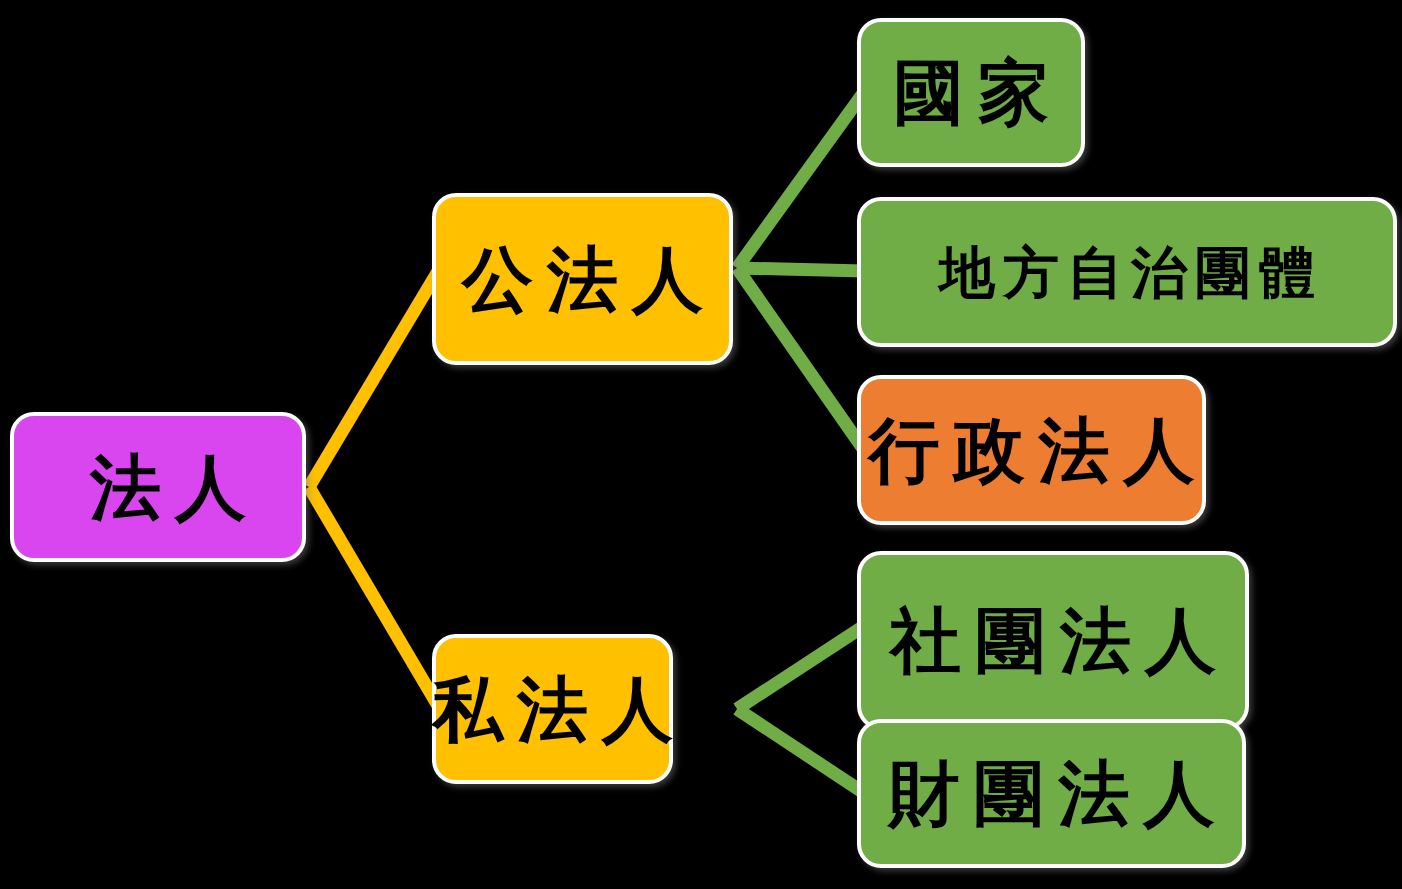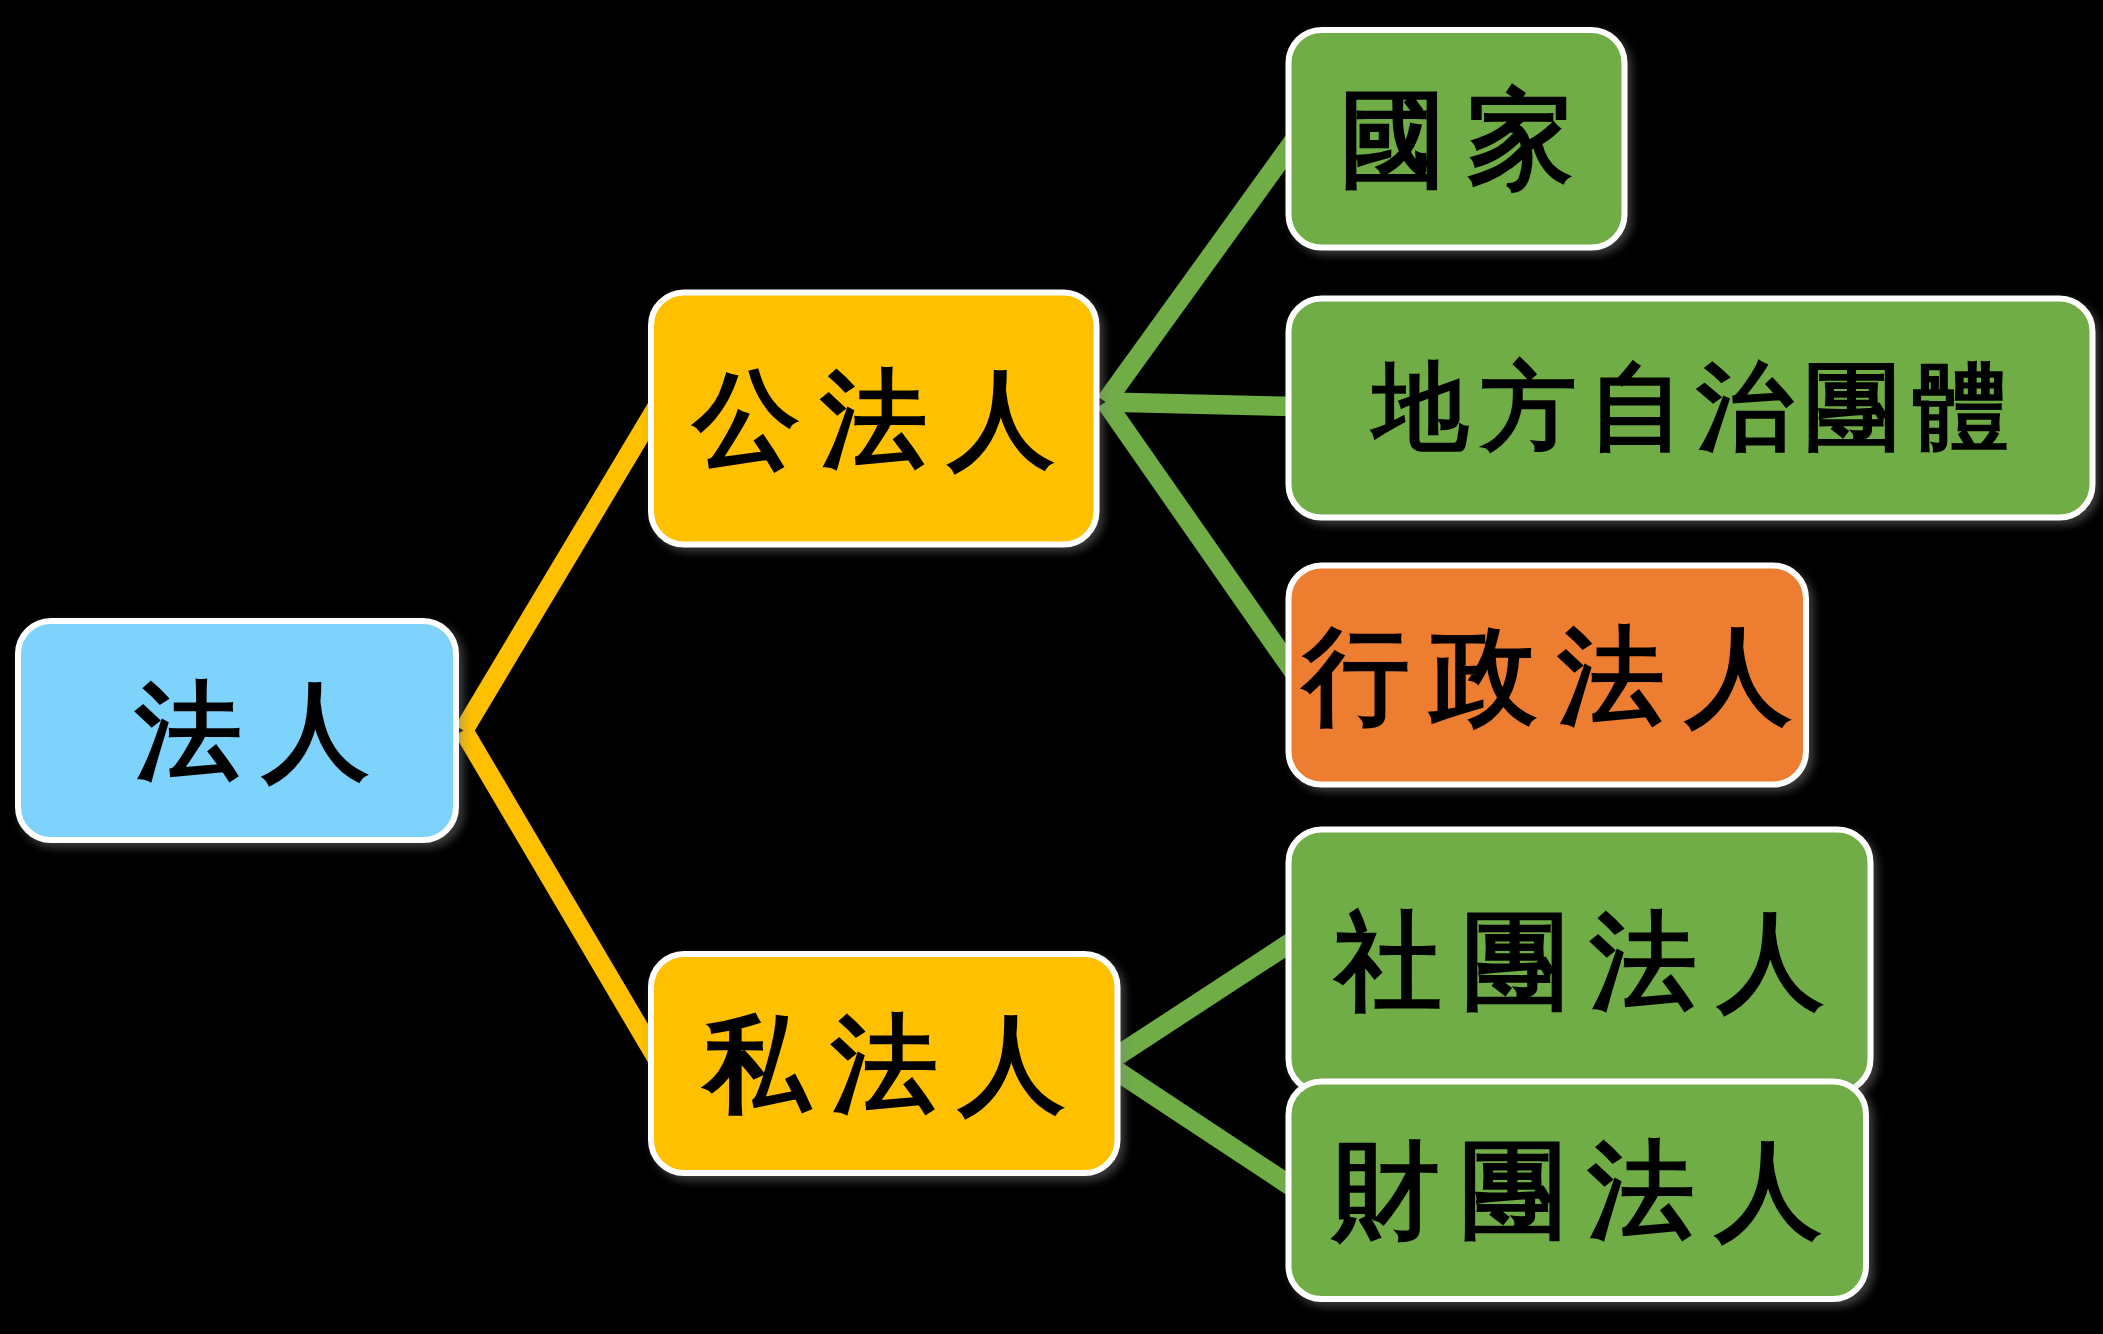--- a/index.html
+++ b/index.html
@@ -43,28 +43,28 @@
     box-shadow: 3px 3px 6px rgba(130,130,130,0.45);
   }
   .node .label {
     font-size: 71px;
     letter-spacing: 14px;
     margin-right: -14px; 
     line-height: 1;
     white-space: nowrap;
   }
   .node.small-text .label {
-    font-size: 64px;
+    font-size: 56px;
     letter-spacing: 8px;
     margin-right: -8px;
   }
   
   .pos-root        { left: 10px;  top: 412px; width: 296px; height: 150px; }
   .pos-public      { left: 432px; top: 193px; width: 301px; height: 172px; }
-  .pos-private     { left: 432px; top: 634px; width: 315px; height: 150px; }
+  .pos-private     { left: 432px; top: 634px; width: 241px; height: 150px; }
   .pos-state       { left: 857px; top: 18px;  width: 228px; height: 149px; }
   .pos-localgov    { left: 857px; top: 197px; width: 540px; height: 150px; }
   .pos-admin       { left: 857px; top: 375px; width: 349px; height: 150px; }
   .pos-association { left: 857px; top: 551px; width: 392px; height: 179px; justify-content: center; }
   .pos-foundation  { left: 857px; top: 719px; width: 389px; height: 149px; }
 </style>
 </head>
 <body>
 
 <div class="stage">
@@ -75,21 +75,21 @@
     <line x1="309" y1="487" x2="440" y2="709" style="stroke: rgb(255, 192, 0);"></line>
 
     <line x1="737" y1="268" x2="864" y2="92" style="stroke: rgb(112, 173, 71);"></line>
     <line x1="737" y1="268" x2="864" y2="271" style="stroke: rgb(112, 173, 71);"></line>
     <line x1="737" y1="268" x2="864" y2="450" style="stroke: rgb(112, 173, 71);"></line>
 
     <line x1="737" y1="709" x2="864" y2="626" style="stroke: rgb(112, 173, 71);"></line>
     <line x1="737" y1="709" x2="864" y2="793" style="stroke: rgb(112, 173, 71);"></line>
   </svg>
 
-  <div class="node pos-root" style="background-color: #7dd3fc; padding-left: 20px;">
+  <div class="node pos-root" style="background-color: #d946ef; padding-left: 20px;">
     <span class="label">法人</span>
   </div>
 
   <div class="node pos-public" style="background-color: rgb(255, 192, 0);">
     <span class="label">公法人</span>
   </div>
 
   <div class="node pos-private" style="background-color: rgb(255, 192, 0);">
     <span class="label">私法人</span>
   </div>

